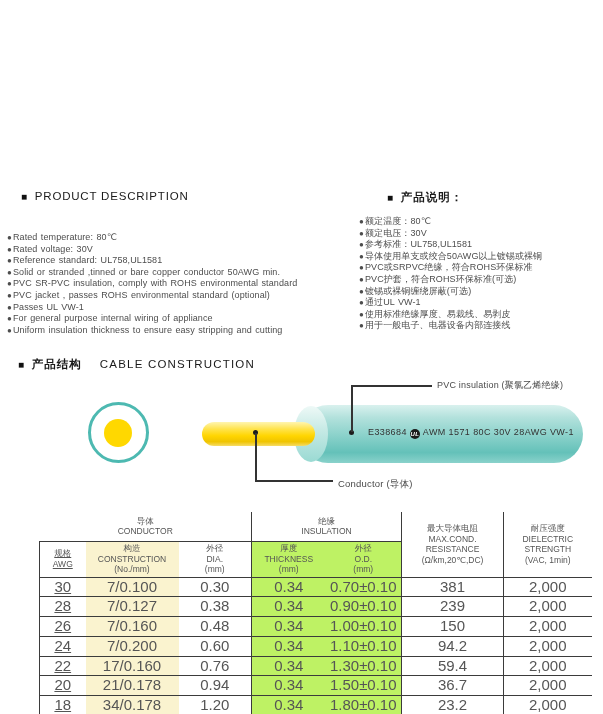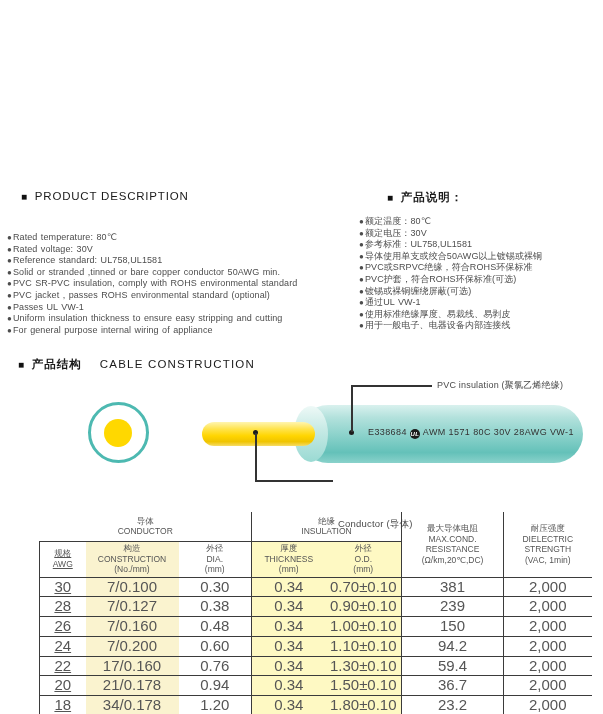--- a/index.html
+++ b/index.html
@@ -37,40 +37,40 @@
   table{border-collapse:collapse;table-layout:fixed;width:552px;}
   th,td{padding:0;margin:0;text-align:center;vertical-align:middle;font-weight:normal;
         font-size:8.5px;line-height:1.25;color:#555;white-space:pre-line;}
   td{font-size:15px;height:19.5px;border-bottom:1.6px solid #3b3b3b;}
   tr.h1 th{height:29px;}
   tr.h2 th{height:36px;}
   .bb{border-bottom:1.6px solid #3b3b3b;}
   .br{border-right:1.6px solid #3b3b3b;}
   .bl{border-left:1.2px solid #3b3b3b;text-decoration:underline;}
   .yellow{background:#faf3cf;}
-  .blue{background:#fef9c3;}
+  .blue{background:#bef264;}
 </style>
 </head>
 <body>
 
 <div class="page">
 
   <div class="sec-head" style="left:21px;top:190px;">
     <span class="sq">■</span><span>PRODUCT DESCRIPTION</span>
   </div>
   <div class="b-list" id="en-bullets" style="left:7px;top:232px;width:352px;">
       <div><span class="b-dot">●</span><span>Rated temperature: 80℃</span></div>
       <div><span class="b-dot">●</span><span>Rated voltage: 30V</span></div>
       <div><span class="b-dot">●</span><span>Reference standard: UL758,UL1581</span></div>
       <div><span class="b-dot">●</span><span>Solid or stranded ,tinned or bare copper conductor 50AWG min.</span></div>
       <div><span class="b-dot">●</span><span>PVC SR-PVC insulation, comply with ROHS environmental standard</span></div>
       <div><span class="b-dot">●</span><span>PVC jacket , passes ROHS environmental standard (optional)</span></div>
       <div><span class="b-dot">●</span><span>Passes UL VW-1</span></div>
+      <div><span class="b-dot">●</span><span>For general purpose internal wiring of appliance</span></div>
       <div><span class="b-dot">●</span><span>Uniform insulation thickness to ensure easy stripping and cutting</span></div>
-      <div><span class="b-dot">●</span><span>For general purpose internal wiring of appliance</span></div>
     </div>
 
   <div class="sec-head" style="left:387px;top:190px;">
     <span class="sq">■</span><span class="cn-bold">产品说明：</span>
   </div>
   <div class="b-list" id="cn-bullets" style="left:359px;top:216px;width:240px;">
       <div><span class="b-dot">●</span><span>额定温度：80℃</span></div>
       <div><span class="b-dot">●</span><span>额定电压：30V</span></div>
       <div><span class="b-dot">●</span><span>参考标准：UL758,UL1581</span></div>
       <div><span class="b-dot">●</span><span>导体使用单支或绞合50AWG以上镀锡或裸铜</span></div>
@@ -97,21 +97,21 @@
   </div>
 
   <div class="c-dot" style="left:349px;top:430px;"></div>
   <div class="c-line" style="left:351px;top:385px;width:1.5px;height:47px;"></div>
   <div class="c-line" style="left:351px;top:385px;width:81px;height:1.5px;"></div>
   <div class="c-label" style="left:437px;top:379px;">PVC insulation (聚氯乙烯绝缘)</div>
 
   <div class="c-dot" style="left:253px;top:430px;"></div>
   <div class="c-line" style="left:255px;top:433px;width:1.5px;height:48px;"></div>
   <div class="c-line" style="left:255px;top:480px;width:78px;height:1.5px;"></div>
-  <div class="c-label" style="left:338px;top:478px;font-size:9.5px;margin-top:40px;">Conductor (导体)</div>
+  <div class="c-label" style="left:338px;top:478px;font-size:9.5px;">Conductor (导体)</div>
 
   <div class="tbl-wrap">
     <table>
       <colgroup>
         <col style="width:46px">
           <col style="width:93px">
           <col style="width:73px">
         <col style="width:74px">
           <col style="width:76px">
           <col style="width:102px">

